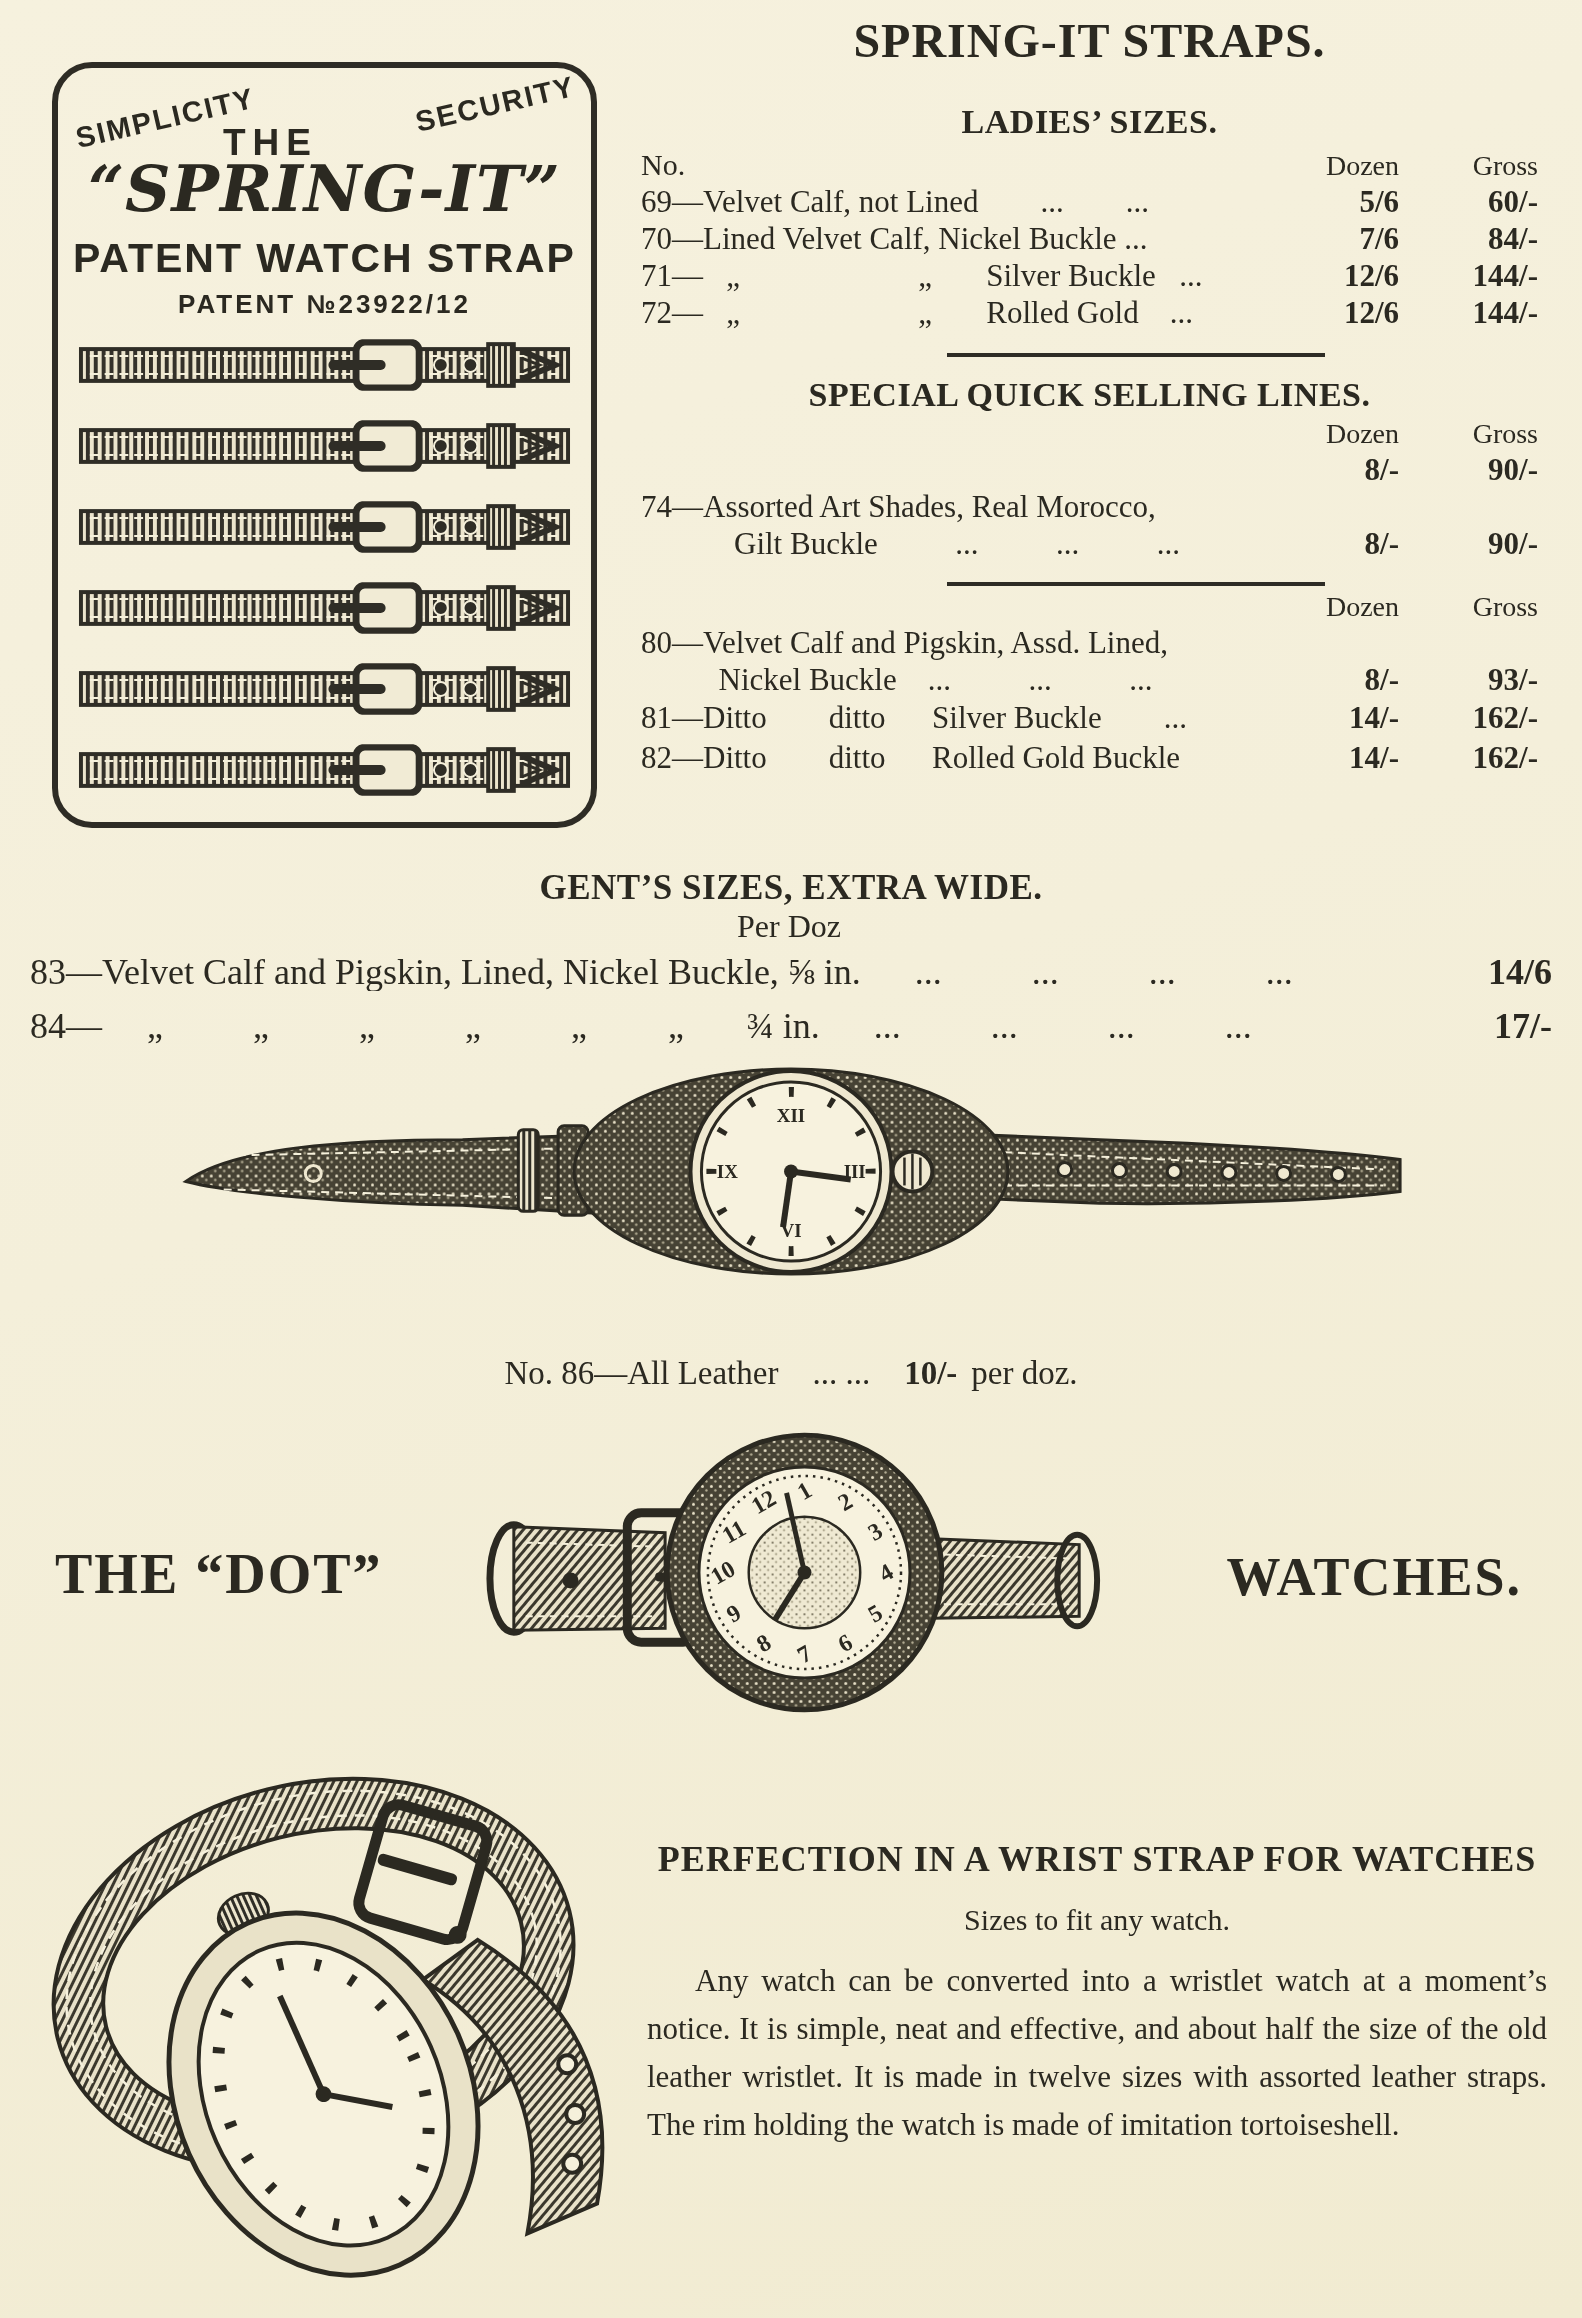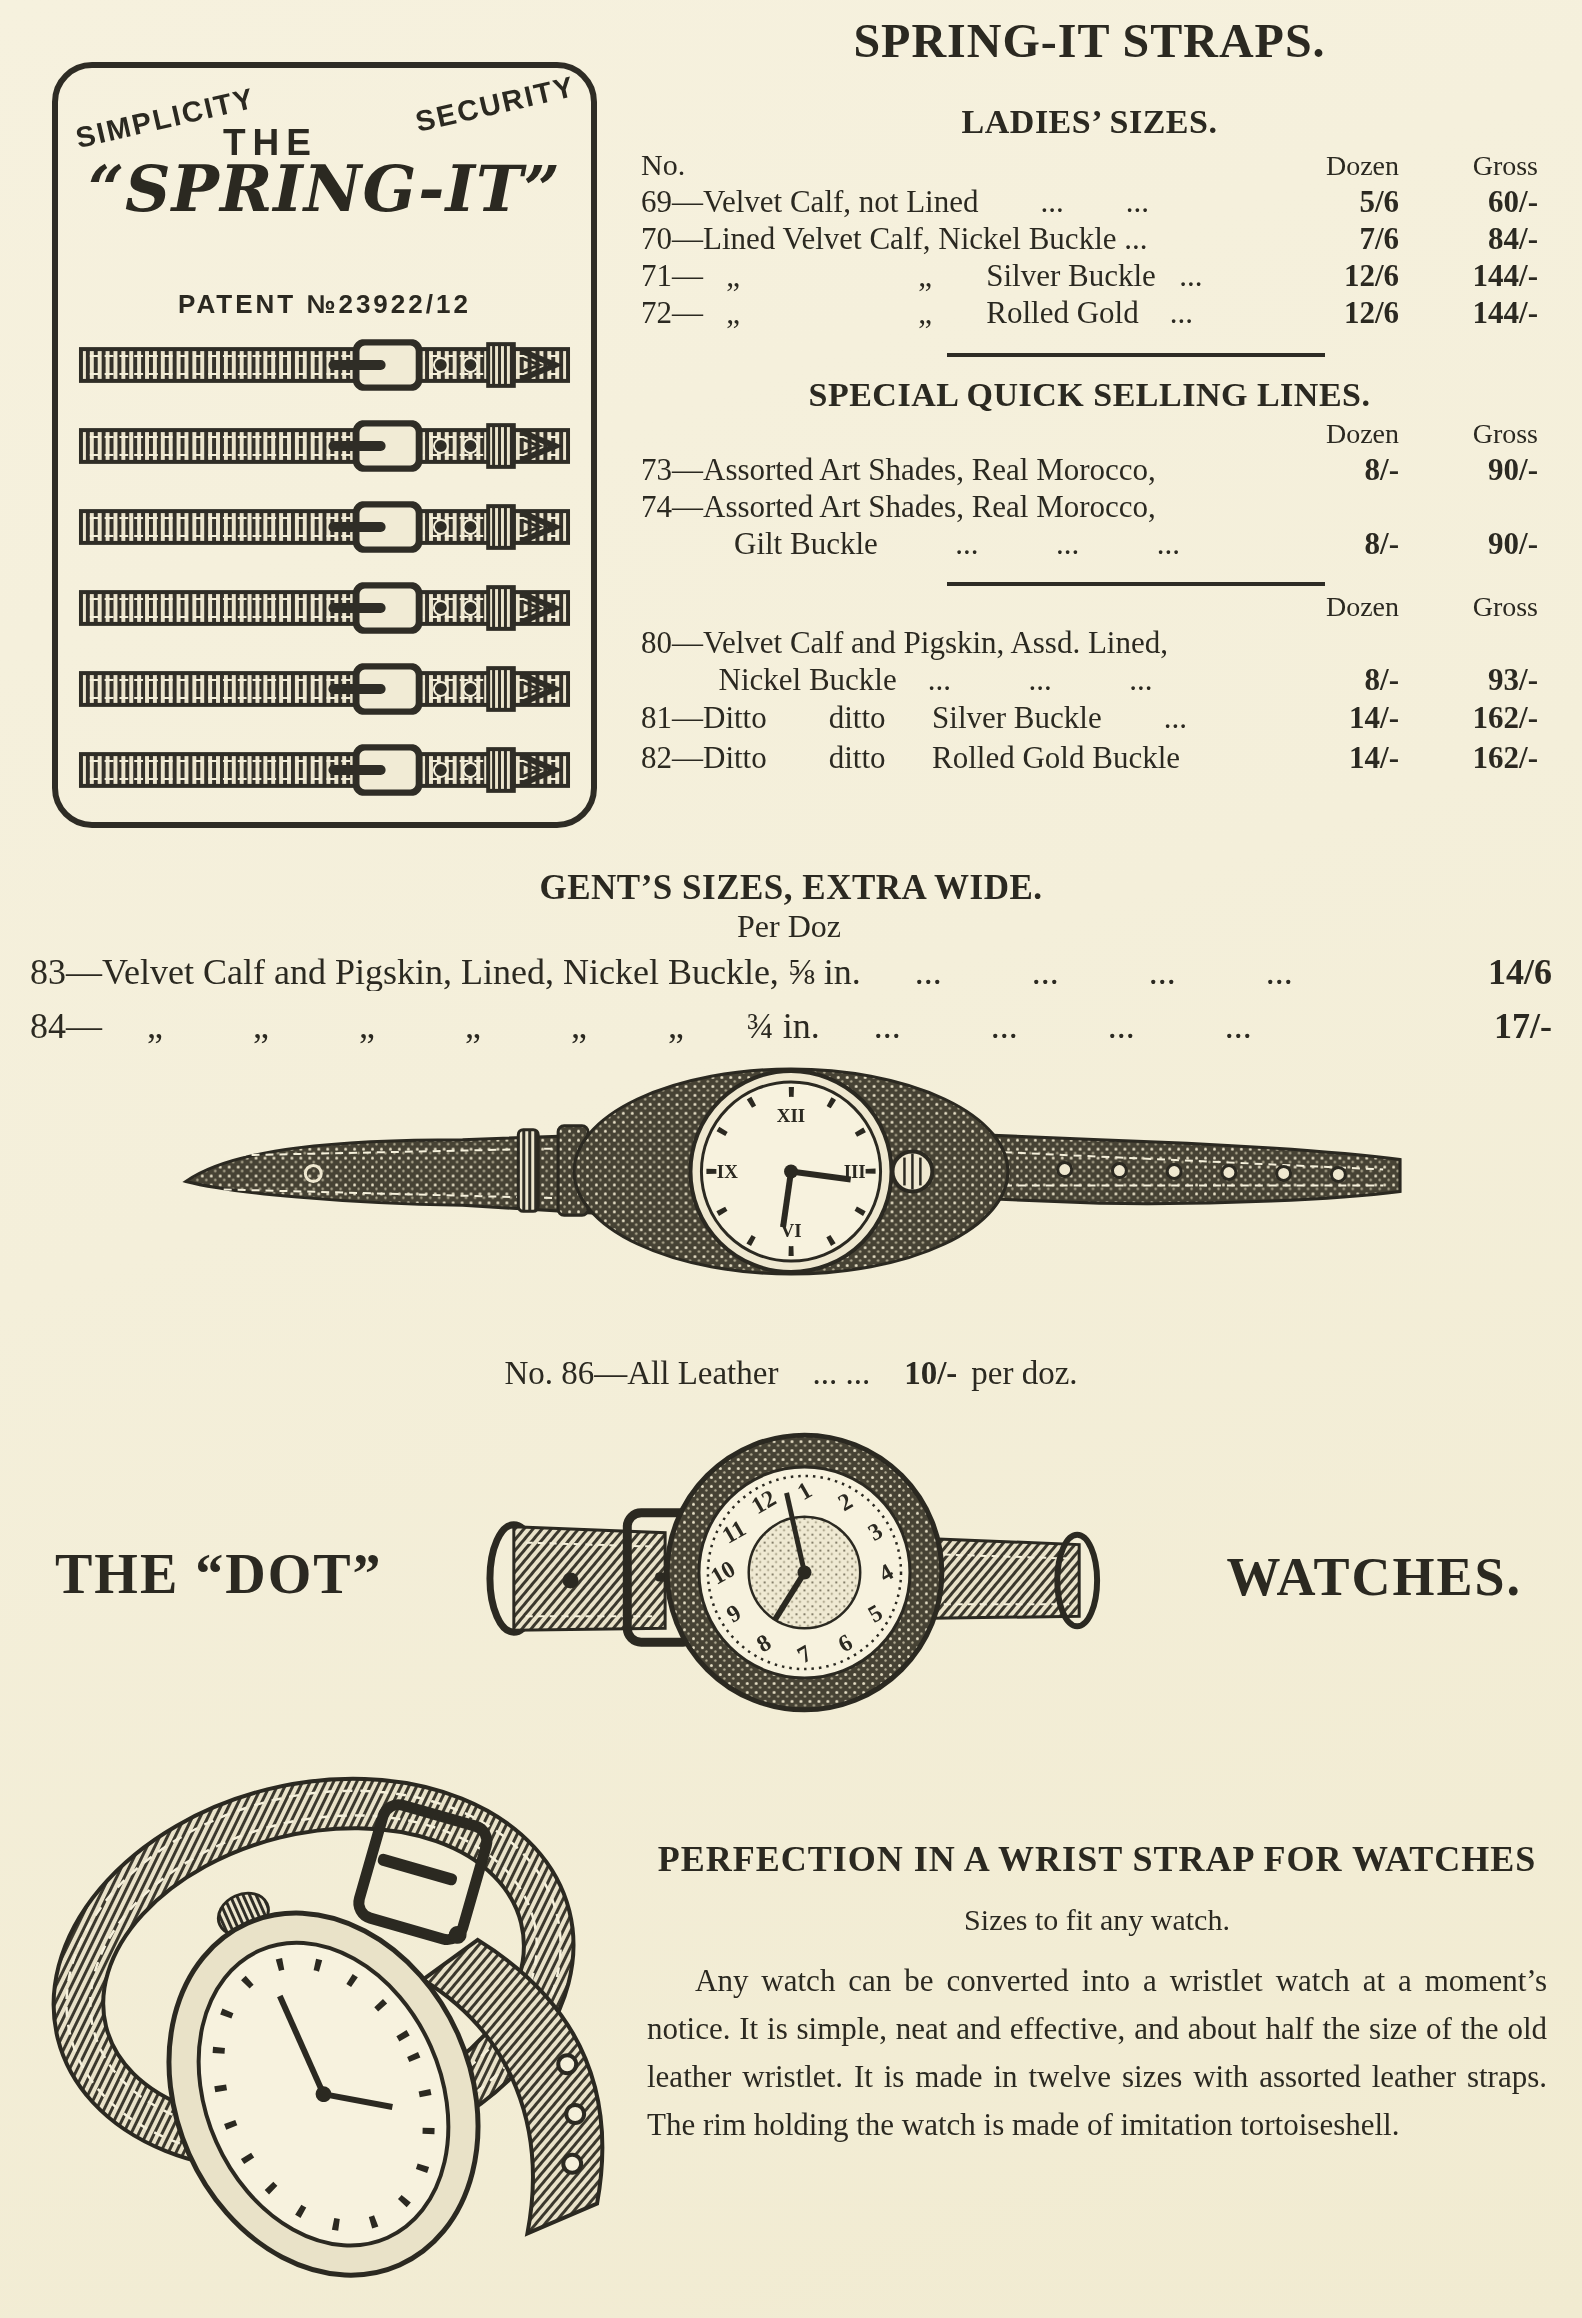--- a/index.html
+++ b/index.html
@@ -121,20 +121,21 @@
   </defs>
 </svg>
 
 <div class="page">
 
   <div class="plate">
     <div class="tilt-l">SIMPLICITY</div>
     <div class="word-the">THE</div>
     <div class="tilt-r">SECURITY</div>
     <div class="brand">“SPRING-IT”</div>
+    <div class="subtitle">PATENT WATCH STRAP</div>
     <div class="patent">PATENT №23922/12</div>
     <div class="strap-stack">
       <svg class="strap" viewBox="0 0 496 52" width="494" height="52">
           <use href="#strapSym" xlink:href="#strapSym"></use>
         </svg>
       <svg class="strap" viewBox="0 0 496 52" width="494" height="52">
           <use href="#strapSym" xlink:href="#strapSym"></use>
         </svg>
       <svg class="strap" viewBox="0 0 496 52" width="494" height="52">
           <use href="#strapSym" xlink:href="#strapSym"></use>
@@ -184,21 +185,21 @@
 
     <hr class="rule">
 
     <div class="shead sp">SPECIAL QUICK SELLING LINES.</div>
     <div class="thead" style="margin-top:4px">
       <span class="fill"></span>
       <span class="dz">Dozen</span>
       <span class="gr">Gross</span>
     </div>
     <div class="trow2">
-      <span class="descs"><span>73—Assorted Art Shades, Real Morocco,</span><br></span>
+      <span class="descs"><br></span>
       <span class="dz">8/-</span>
       <span class="gr">90/-</span>
     </div>
     <div class="trow2">
       <span class="descs"><span>74—Assorted Art Shades, Real Morocco,</span><br><span>            Gilt Buckle          ...          ...          ...</span></span>
       <span class="dz">8/-</span>
       <span class="gr">90/-</span>
     </div>
 
     <hr class="rule rule2">

